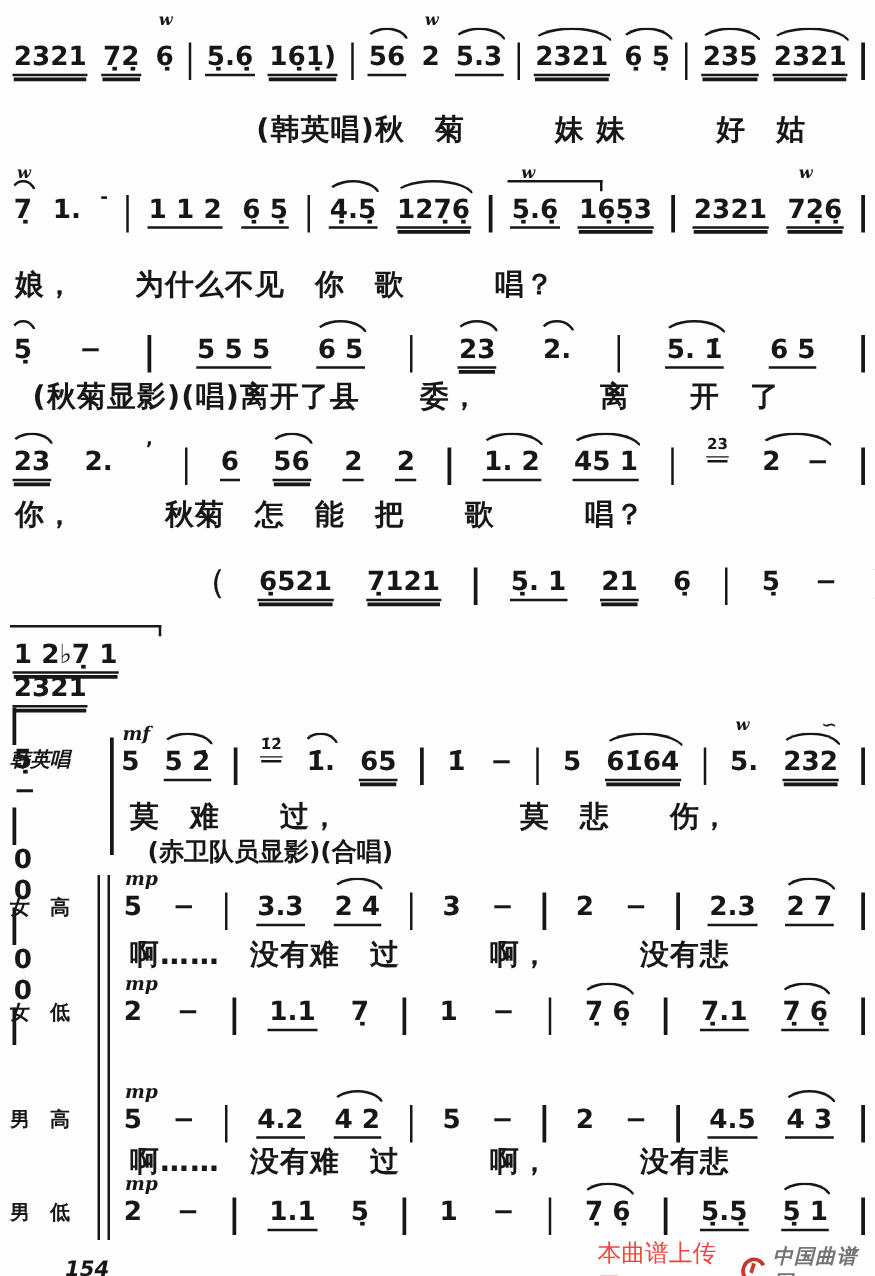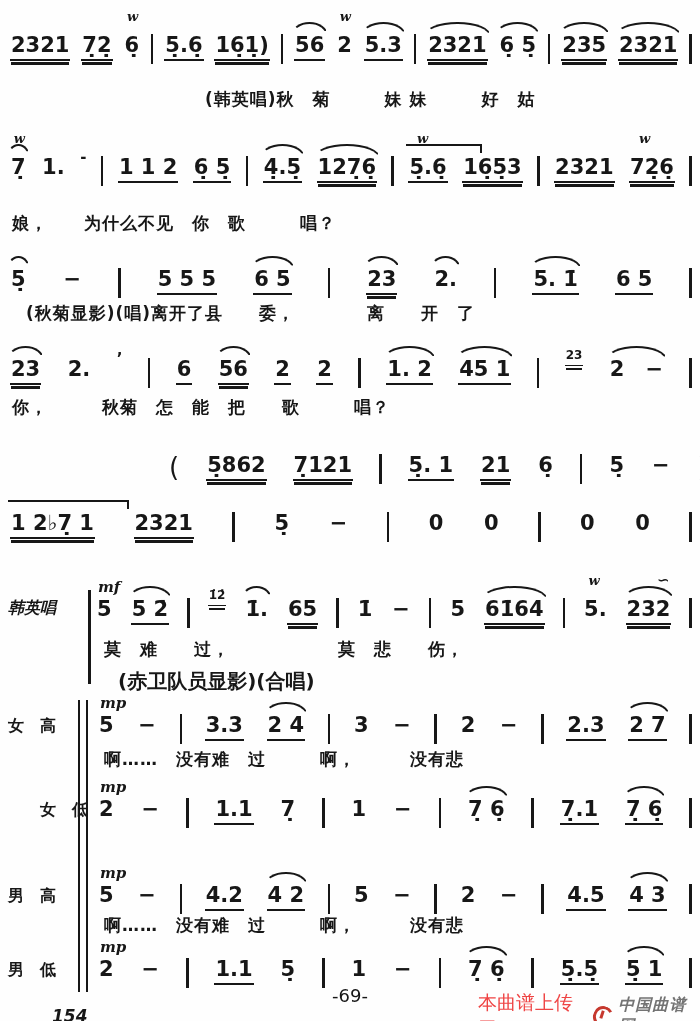--- a/index.html
+++ b/index.html
@@ -19,21 +19,21 @@
   .paren .txt{font-size:26px;font-weight:400;border:none;}
   .bar{width:2.5px;height:30px;background:#171717;flex:0 0 auto;}
   .breath{font-size:15px;font-weight:700;transform:translateY(-8px);}
   .dyn{position:absolute;top:-2px;left:2px;font:italic 700 15px "DejaVu Serif",serif;text-align:right;}
   .orn{position:absolute;display:block;}
   .orn.arc{left:-3px;right:-3px;top:-12px;height:10px;border:2.5px solid transparent;
            border-top-color:#171717;border-radius:50% 50% 0 0/100% 100% 0 0;}
   .orn.mord{top:-25px;left:22%;font:italic 700 13px "DejaVu Serif",serif;letter-spacing:-1px;height:auto;}
   .orn.turn{top:-27px;right:4%;font:700 15px "DejaVu Serif",serif;height:auto;}
   .orn.flat{left:-2px;right:-34px;top:-12px;height:7px;border-top:2.5px solid #171717;border-right:2.5px solid #171717;}
-  .lyric{position:absolute;font-weight:700;font-size:17px;white-space:pre;letter-spacing:1px;
+  .lyric{position:absolute;font-weight:700;font-size:23px;white-space:pre;letter-spacing:1px;
          font-family:"DejaVu Sans",sans-serif;}
   .lyric.small{font-size:20px;letter-spacing:0;}
   .vlabel{position:absolute;font-weight:700;font-size:16px;white-space:pre;}
   .vline{position:absolute;width:2.5px;background:#171717;}
   .vline.double{width:6px;background:none;border-left:2.5px solid #171717;border-right:2.5px solid #171717;}
   .footer-page{position:absolute;top:985px;left:0;width:100%;text-align:center;font-size:18px;font-weight:400;
                font-family:"DejaVu Sans",sans-serif;}
   .footer-num{position:absolute;top:1006px;left:52px;font:italic 900 17px "DejaVu Sans",sans-serif;}
   .watermark{position:absolute;top:990px;left:478px;display:flex;align-items:center;gap:5px;}
   .wm-prefix{font-size:19px;font-weight:400;color:#ef4444;}
@@ -123,34 +123,34 @@
           <div class="bar"></div>
           <span class="note u2 grace"><span class="txt">23</span></span>
           <span class="note"><span class="txt">2　−</span><span class="orn arc"></span></span>
           <div class="bar"></div>
         </div>
         <div class="lyric" style="left: 12px; top: 56px;">你，　　　秋菊　怎　能　把　　歌　　　唱？</div>
       </div>
       <div class="sys" style="top: 436px;">
         <div class="notes pack" style="left: 168px;">
           <span class="note paren"><span class="txt">(</span></span>
-          <span class="note u2"><span class="txt">5̣862</span></span>
+          <span class="note u2"><span class="txt">6̣521</span></span>
           <span class="note u2"><span class="txt">7̣121</span></span>
           <div class="bar"></div>
           <span class="note u1"><span class="txt">5̣. 1</span></span>
           <span class="note u2"><span class="txt">21</span></span>
           <span class="note"><span class="txt">6̣</span></span>
           <div class="bar"></div>
           <span class="note"><span class="txt">5̣</span></span>
           <span class="note"><span class="txt">−</span></span>
           <span class="note paren"><span class="txt">)</span></span>
         </div>
       </div>
       <div class="sys" style="top: 494px;">
-        <div class="notes" style="left: 10px; width: 682px;">
+        <div class="notes" style="left: 10px; width: 682px; flex-direction: column;">
           <span class="note u2"><span class="txt">1 2♭7̣ 1</span><span class="orn flat"></span></span>
           <span class="note u2"><span class="txt">2321</span></span>
           <div class="bar"></div>
           <span class="note"><span class="txt">5̣</span></span>
           <span class="note"><span class="txt">−</span></span>
           <div class="bar"></div>
           <span class="note"><span class="txt">0</span></span>
           <span class="note"><span class="txt">0</span></span>
           <div class="bar"></div>
           <span class="note"><span class="txt">0</span></span>
@@ -198,21 +198,21 @@
           <span class="note"><span class="txt">2</span></span>
           <span class="note"><span class="txt">−</span></span>
           <div class="bar"></div>
           <span class="note u1"><span class="txt">2.3</span></span>
           <span class="note u1"><span class="txt">2 7</span><span class="orn arc"></span></span>
           <div class="bar"></div>
         </div>
         <div class="lyric" style="left: 104px; top: 52px;">啊……　没有难　过　　　啊，　　　没有悲</div>
       </div>
       <div class="sys" style="top: 780px;">
-        <div class="vlabel" style="left: 8px; top: 20px; margin-left: 32px;">女　低</div>
+        <div class="vlabel" style="left: 8px; top: 20px;">女　低</div>
         <div class="notes" style="left: 98px; width: 594px;">
           <span class="dyn">mp</span>
           <span class="note"><span class="txt">2</span></span>
           <span class="note"><span class="txt">−</span></span>
           <div class="bar"></div>
           <span class="note u1"><span class="txt">1.1</span></span>
           <span class="note"><span class="txt">7̣</span></span>
           <div class="bar"></div>
           <span class="note"><span class="txt">1</span></span>
           <span class="note"><span class="txt">−</span></span>
@@ -263,21 +263,20 @@
           <div class="bar"></div>
           <span class="note u1"><span class="txt">5̣.5̣</span></span>
           <span class="note u1"><span class="txt">5̣ 1</span><span class="orn arc"></span></span>
           <div class="bar"></div>
         </div>
       </div>
       <div class="vline" style="left: 88px; top: 590px; height: 94px;"></div>
       <div class="vline double" style="left: 78px; top: 700px; height: 292px;"></div>
     </div>
 
-  <div class="footer-page">-69-</div>
   <div class="footer-num">154</div>
 
   <div class="watermark">
     <span class="wm-prefix">本曲谱上传于</span>
     <span class="wm-logo"></span>
     <span class="wm-site">中国曲谱网</span>
   </div>
 </div>
 
 </body></html>

